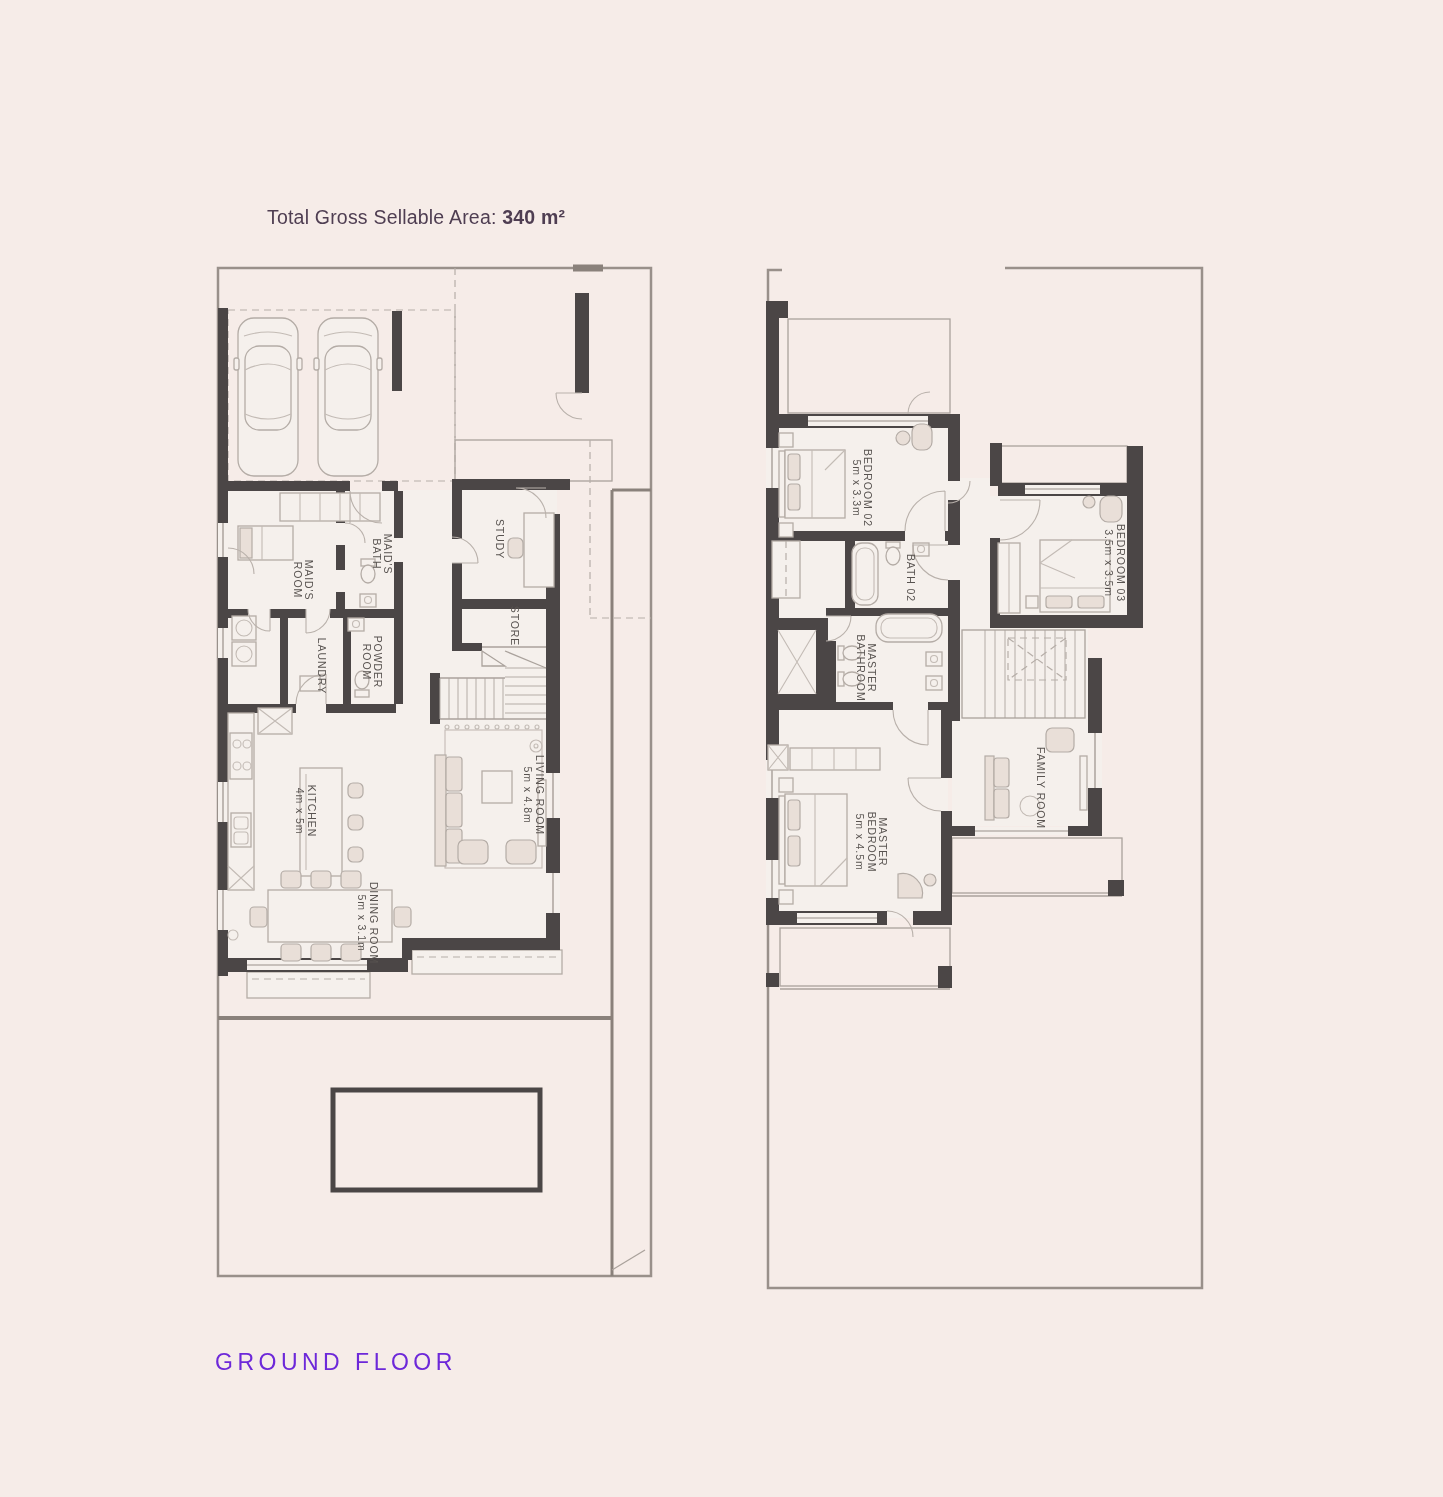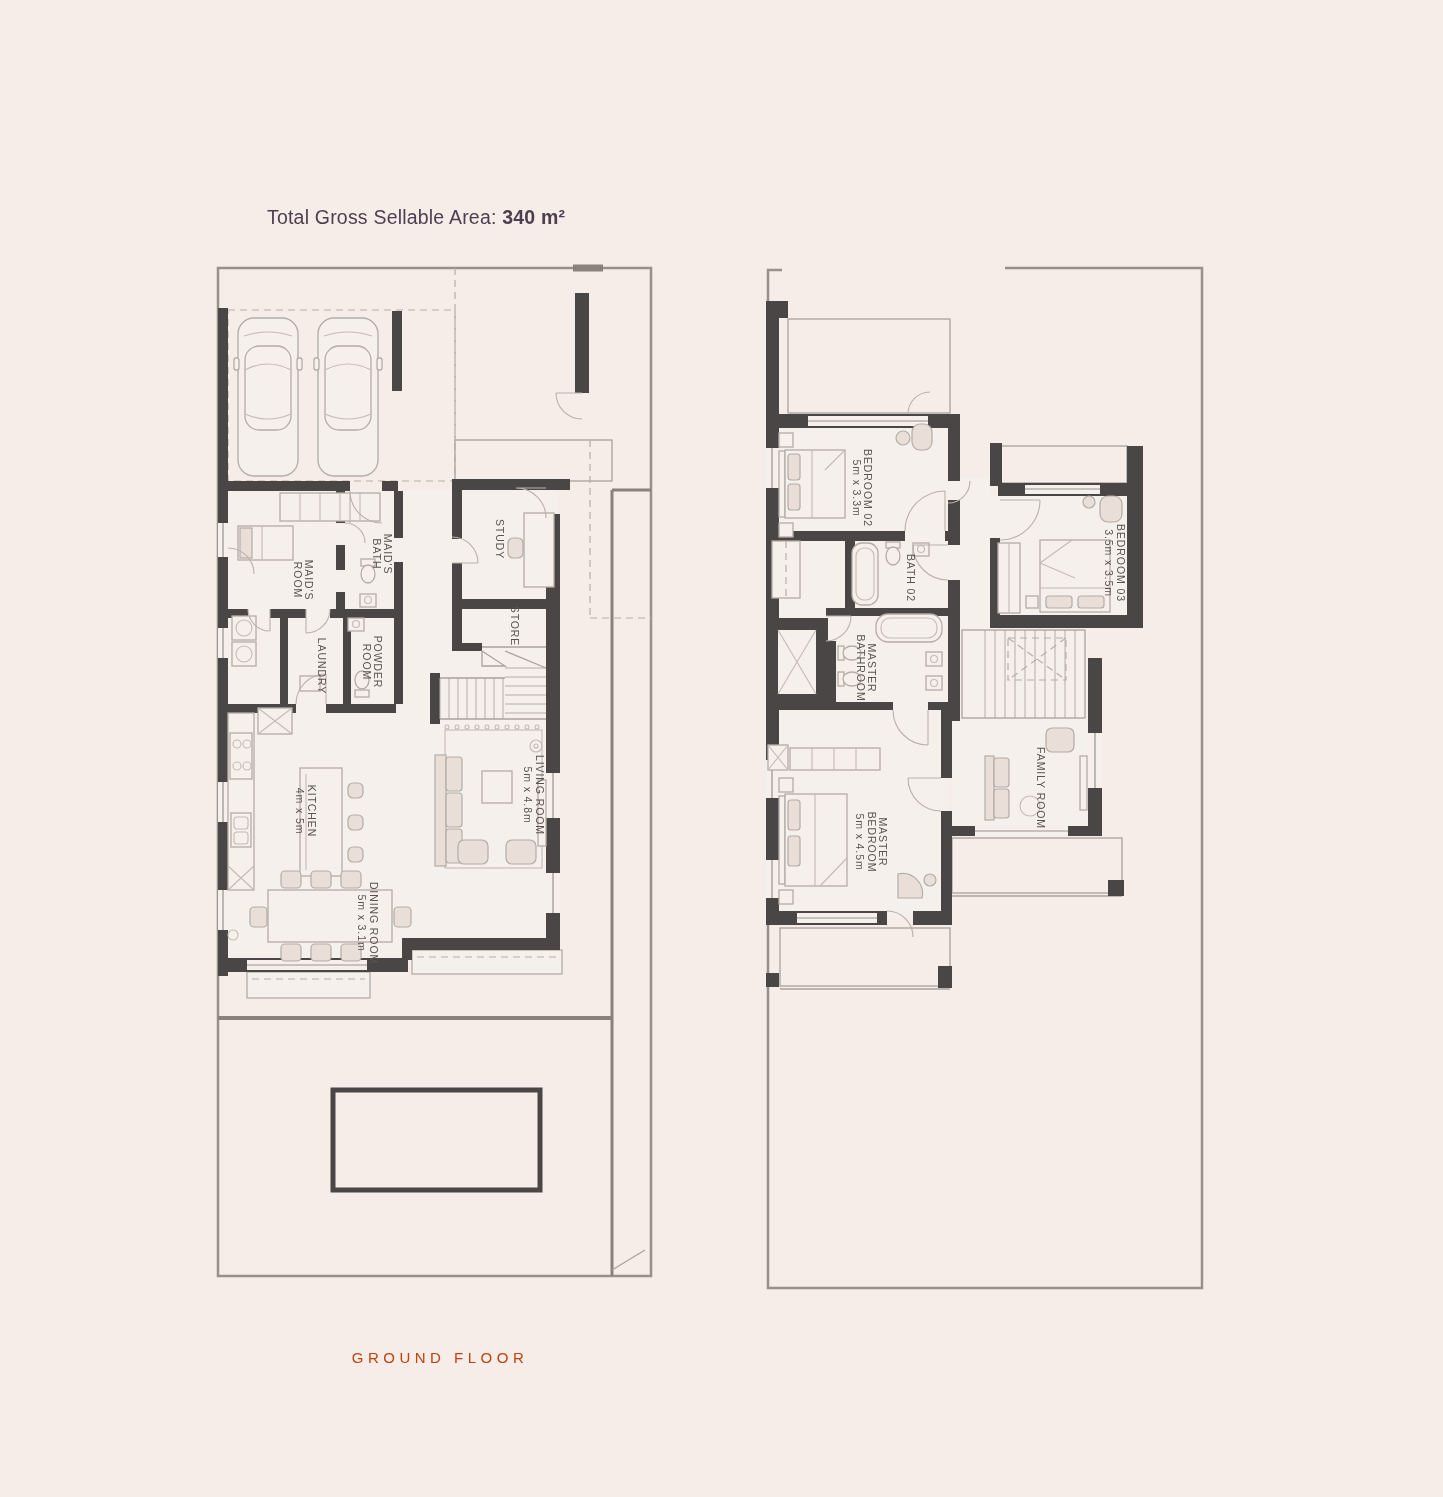--- a/index.html
+++ b/index.html
@@ -1,21 +1,21 @@
 <!DOCTYPE html>
 <html><head>
 <meta charset="utf-8">
 <style>
   html,body{margin:0;padding:0;background:#f6ece8;}
   .sheet{position:relative;width:1443px;height:1497px;background:#f6ece8;overflow:hidden;
          font-family:"Liberation Sans",sans-serif;margin-top:18px;}
   .title{position:absolute;left:267px;top:188px;font-size:19.5px;color:#4f3e52;letter-spacing:.2px;}
   .title b{font-weight:bold;}
-  .floor-label{position:absolute;top:1331px;font-size:15px;letter-spacing:4.5px;color:#c2410c;
-               width:450px;text-align:center;}
+  .floor-label{position:absolute;top:1331px;font-size:23px;letter-spacing:4.5px;color:#6d28d9;
+               width:450px;}
   .floor-label.gf{left:215px;}
   .floor-label.ff{left:760px;}
   svg{position:absolute;overflow:visible;}
   svg#gf{left:210px;top:240px;}
   svg#ff{left:755px;top:240px;}
   .w{fill:#4b4646;stroke:none;}
   .site{stroke:#99908a;stroke-width:2.5;fill:none;}
   .sited{stroke:#8a817b;fill:none;}
   .thin{stroke:#aaa29c;stroke-width:1.3;fill:none;}
   .dash{stroke:#b6aea8;stroke-width:1.2;fill:none;stroke-dasharray:7 5;}

